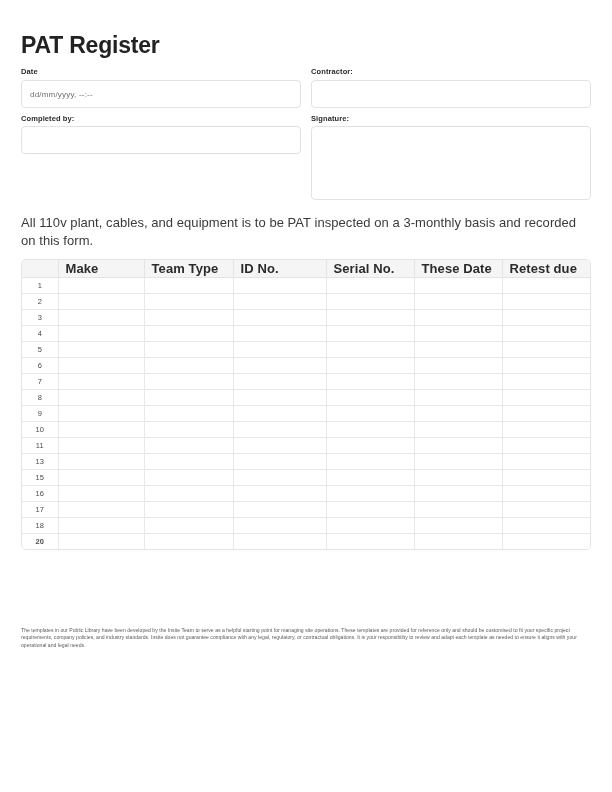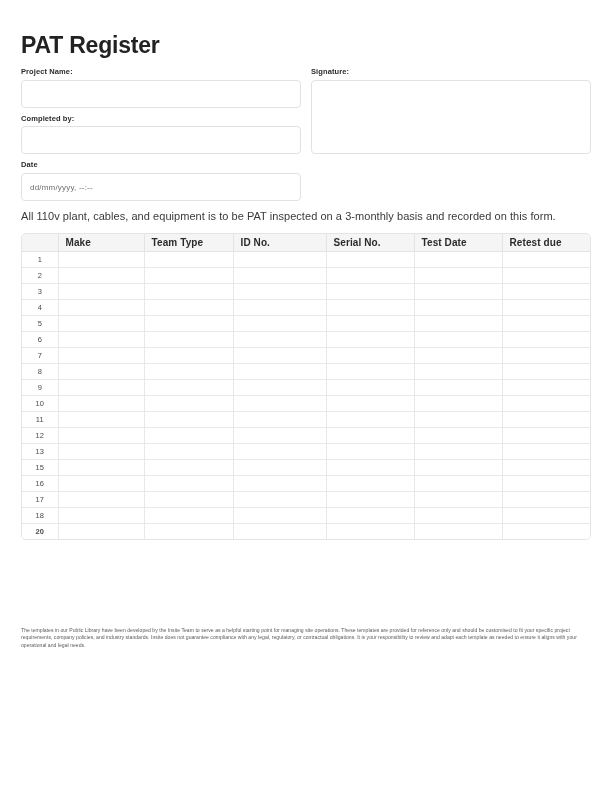--- a/index.html
+++ b/index.html
@@ -78,22 +78,22 @@
 
   .placeholder-text {
     color: #6f6f6f;
     font-size: 8px;
     line-height: 18px;
     letter-spacing: 0.2px;
   }
 
   
   .intro {
-    margin: 1px 0 0 0;
-    font-size: 11px;
+    margin: 7px 0 0 0;
+    font-size: 13px;
     line-height: 1.35;
     color: #3a3a3a;
     letter-spacing: 0.05px;
   }
 
   
   .table-wrap {
     margin-top: 9px;
     border: 1px solid #e4e4e4;
     border-radius: 5px;
@@ -113,21 +113,21 @@
   table.register col.c-ser  { width: 88px; }
   table.register col.c-test { width: 88px; }
   table.register col.c-ret  { width: 90px; }
 
   table.register thead th {
     background: #f5f5f5;
     height: 17px;
     padding: 0 0 0 7px;
     text-align: left;
     font-weight: bold;
-    font-size: 10px;
+    font-size: 13px;
     color: #2b2b2b;
     border-right: 1px solid #e4e4e4;
     border-bottom: 1px solid #e4e4e4;
     letter-spacing: 0.1px;
   }
   table.register thead th:last-child { border-right: none; }
   table.register thead th.th-num { background: #f5f5f5; }
 
   table.register tbody td {
     height: 15px;
@@ -163,41 +163,41 @@
 <body>
 
 <div class="page">
 
   <h1 class="title">PAT Register</h1>
 
   <div class="form-grid">
 
     <div class="form-col">
 
-      <div class="field">
-        <label class="field-label">Project Name:</label>
-        <input class="field-box h-input" type="text" value="" style="">
-      </div>
-
-      <div class="field">
-        <label class="field-label">Completed by:</label>
-        <input class="field-box h-input" type="text" value="" style="">
-      </div>
 
       <div class="field">
         <label class="field-label">Date</label>
         <div class="field-box h-date">
           <span class="placeholder-text">dd/mm/yyyy, --:--</span>
         </div>
       </div>
 
+      <div class="field">
+        <label class="field-label">Completed by:</label>
+        <input class="field-box h-input" type="text" value="" style="">
+      </div>
+
     </div>
 
     <div class="form-col">
 
+      <div class="field">
+        <label class="field-label">Contractor:</label>
+        <input class="field-box h-input" type="text" value="" style="">
+      </div>
 
       <div class="field">
         <label class="field-label">Signature:</label>
         <textarea class="field-box h-sig" style=""></textarea>
       </div>
 
     </div>
 
   </div>
 
@@ -214,21 +214,21 @@
           <col class="c-test">
           <col class="c-ret">
       </colgroup>
       <thead>
         <tr>
           <th class="th-num"></th>
           <th>Make</th>
           <th>Team Type</th>
           <th>ID No.</th>
           <th>Serial No.</th>
-          <th>Test Date</th>
+          <th>These Date</th>
           <th>Retest due</th>
         </tr>
       </thead>
       <tbody id="register-body">
           <tr>
             <td class="rownum">1</td>
             <td></td>
             <td></td>
             <td></td>
             <td></td>
@@ -319,29 +319,20 @@
           <tr>
             <td class="rownum">11</td>
             <td></td>
             <td></td>
             <td></td>
             <td></td>
             <td></td>
             <td></td>
           </tr>
           <tr>
-            <td class="rownum">12</td>
-            <td></td>
-            <td></td>
-            <td></td>
-            <td></td>
-            <td></td>
-            <td></td>
-          </tr>
-          <tr>
             <td class="rownum">13</td>
             <td></td>
             <td></td>
             <td></td>
             <td></td>
             <td></td>
             <td></td>
           </tr>
           <tr>
             <td class="rownum">15</td>

